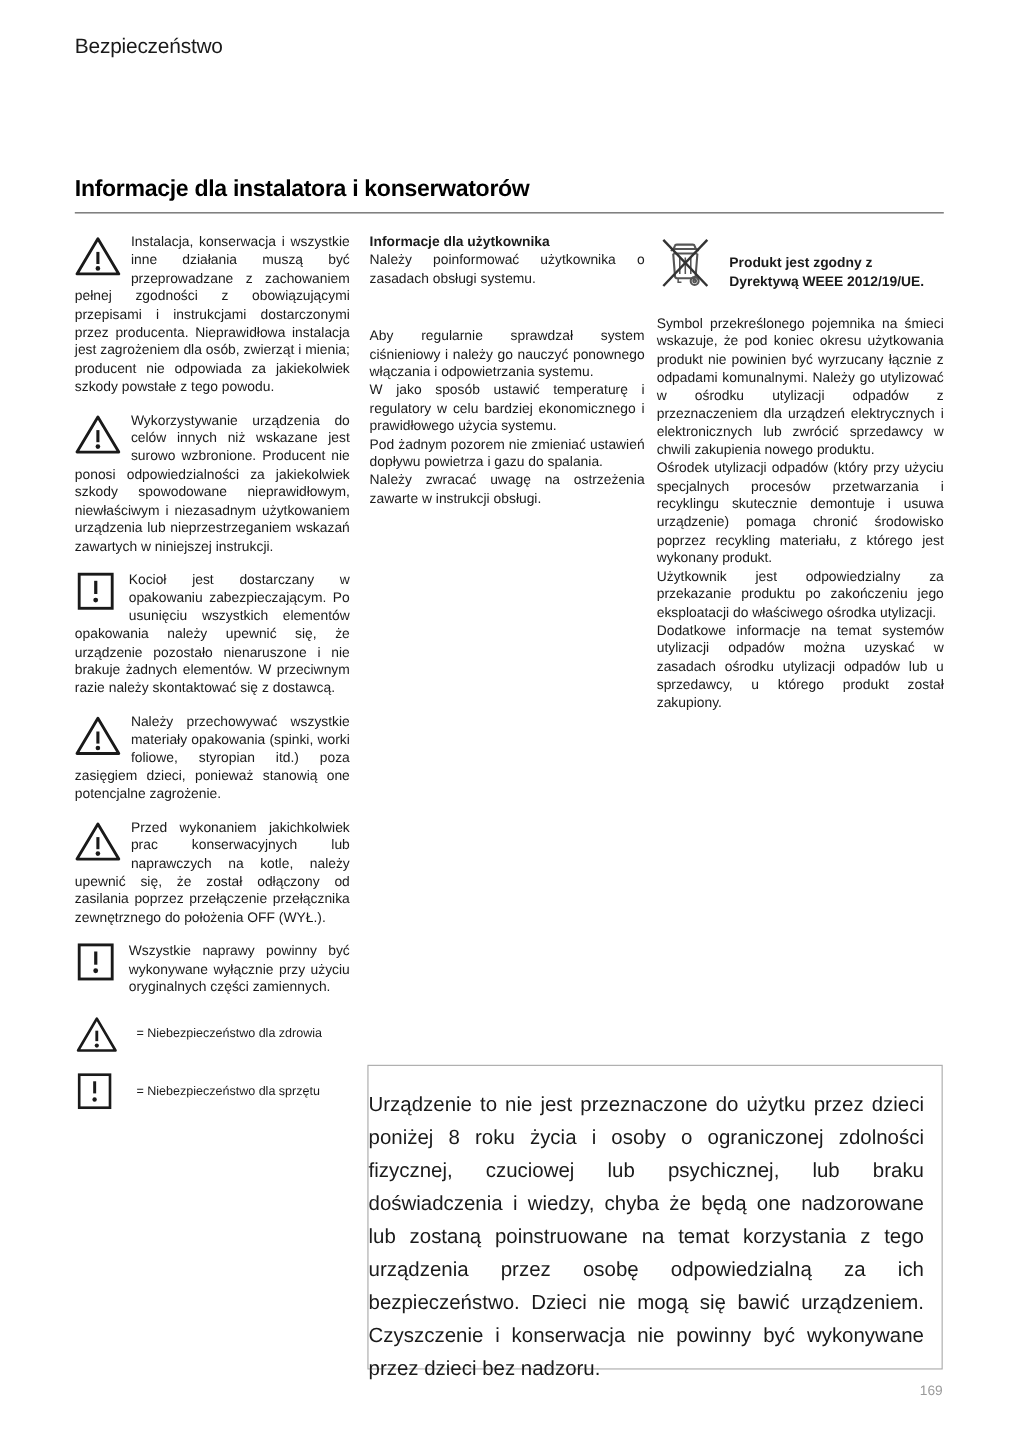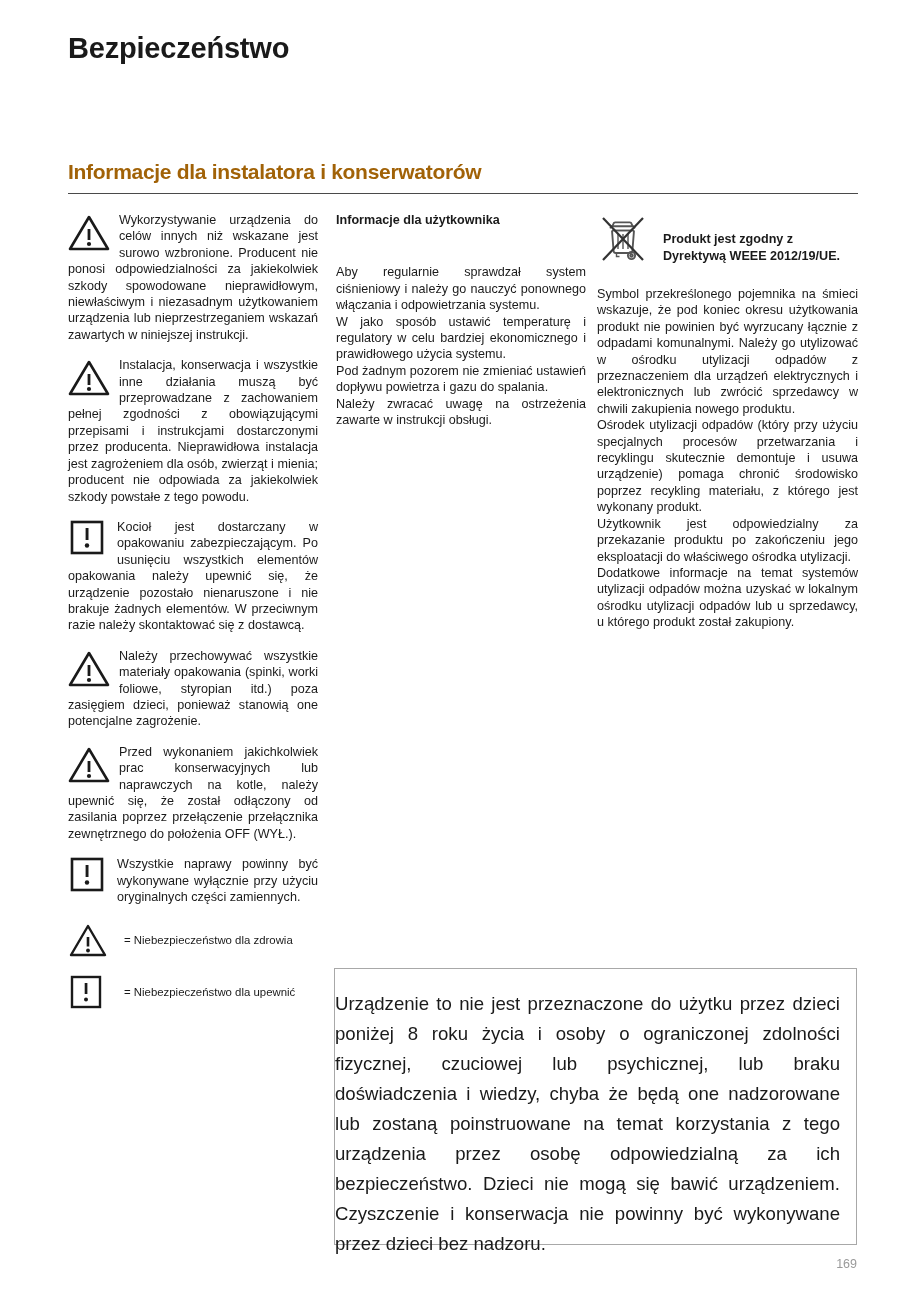--- a/index.html
+++ b/index.html
@@ -17,34 +17,34 @@
     height: 1301px;
     background: #ffffff;
     overflow: hidden;
   }
 
   
   .chapter-title {
     position: absolute;
     left: 68px;
     top: 32px;
-    font-size: 29px;
-    font-weight: bold;
+    font-size: 19px;
+    font-weight: normal;
     letter-spacing: -0.2px;
     color: #1a1a1a;
   }
   .section-title {
     position: absolute;
     left: 68px;
     top: 160px;
     width: 790px;
     font-size: 21px;
     font-weight: bold;
     letter-spacing: -0.3px;
-    color: #a16207;
+    color: #000000;
     padding-bottom: 9px;
     border-bottom: 1.5px solid #4a4a4a;
   }
 
   
   .columns {
     position: absolute;
     left: 68px;
     top: 212px;
     width: 790px;
@@ -164,30 +164,30 @@
   <div class="columns">
 
     <div class="col col-1">
 
       <div class="para body-text">
         <svg class="icon-float" viewBox="0 0 42 38">
           <path d="M21 4 L40 36 L2 36 Z" fill="none" stroke="#1a1a1a" stroke-width="2.6" stroke-linejoin="round"></path>
           <rect x="19.6" y="16" width="2.8" height="11" fill="#1a1a1a"></rect>
           <circle cx="21" cy="31" r="2.1" fill="#1a1a1a"></circle>
         </svg>
+        <span>Instalacja, konserwacja i wszystkie inne działania muszą być przeprowadzane z zachowaniem pełnej zgodności z obowiązującymi przepisami i instrukcjami dostarczonymi przez producenta. Nieprawidłowa instalacja jest zagrożeniem dla osób, zwierząt i mienia; producent nie odpowiada za jakiekolwiek szkody powstałe z tego powodu.</span>
+      </div>
+
+      <div class="para body-text">
+        <svg class="icon-float" viewBox="0 0 42 38">
+          <path d="M21 4 L40 36 L2 36 Z" fill="none" stroke="#1a1a1a" stroke-width="2.6" stroke-linejoin="round"></path>
+          <rect x="19.6" y="16" width="2.8" height="11" fill="#1a1a1a"></rect>
+          <circle cx="21" cy="31" r="2.1" fill="#1a1a1a"></circle>
+        </svg>
         <span>Wykorzystywanie urządzenia do celów innych niż wskazane jest surowo wzbronione. Producent nie ponosi odpowiedzialności za jakiekolwiek szkody spowodowane nieprawidłowym, niewłaściwym i niezasadnym użytkowaniem urządzenia lub nieprzestrzeganiem wskazań zawartych w niniejszej instrukcji.</span>
-      </div>
-
-      <div class="para body-text">
-        <svg class="icon-float" viewBox="0 0 42 38">
-          <path d="M21 4 L40 36 L2 36 Z" fill="none" stroke="#1a1a1a" stroke-width="2.6" stroke-linejoin="round"></path>
-          <rect x="19.6" y="16" width="2.8" height="11" fill="#1a1a1a"></rect>
-          <circle cx="21" cy="31" r="2.1" fill="#1a1a1a"></circle>
-        </svg>
-        <span>Instalacja, konserwacja i wszystkie inne działania muszą być przeprowadzane z zachowaniem pełnej zgodności z obowiązującymi przepisami i instrukcjami dostarczonymi przez producenta. Nieprawidłowa instalacja jest zagrożeniem dla osób, zwierząt i mienia; producent nie odpowiada za jakiekolwiek szkody powstałe z tego powodu.</span>
       </div>
 
       <div class="para body-text">
         <svg class="icon-float sq" viewBox="0 0 40 36">
           <rect x="4" y="2" width="30" height="31" fill="none" stroke="#1a1a1a" stroke-width="2.6"></rect>
           <rect x="17.6" y="8" width="2.9" height="12" fill="#1a1a1a"></rect>
           <circle cx="19" cy="25.5" r="2.2" fill="#1a1a1a"></circle>
         </svg>
         <span>Kocioł jest dostarczany w opakowaniu zabezpieczającym. Po usunięciu wszystkich elementów opakowania należy upewnić się, że urządzenie pozostało nienaruszone i nie brakuje żadnych elementów. W przeciwnym razie należy skontaktować się z dostawcą.</span>
       </div>
@@ -227,28 +227,29 @@
         </svg>
         <span class="lg-text">= Niebezpieczeństwo dla zdrowia</span>
       </div>
 
       <div class="legend-row">
         <svg class="lg-icon" viewBox="0 0 40 34">
           <rect x="4" y="2" width="28" height="30" fill="none" stroke="#1a1a1a" stroke-width="2.4"></rect>
           <rect x="16.7" y="8" width="2.7" height="11" fill="#1a1a1a"></rect>
           <circle cx="18" cy="24.5" r="2" fill="#1a1a1a"></circle>
         </svg>
-        <span class="lg-text">= Niebezpieczeństwo dla upewnić</span>
+        <span class="lg-text">= Niebezpieczeństwo dla sprzętu</span>
       </div>
 
     </div>
 
     <div class="col col-2">
 
       <div class="subhead">Informacje dla użytkownika</div>
+      <div class="body-text tight">Należy poinformować użytkownika o zasadach obsługi systemu.</div>
 
       <div class="gap-md"></div>
 
 
       <div class="gap-md"></div>
 
       <div class="body-text tight">Aby regularnie sprawdzał system ciśnieniowy i należy go nauczyć ponownego włączania i odpowietrzania systemu.</div>
       <div class="body-text tight">W jako sposób ustawić temperaturę i regulatory w celu bardziej ekonomicznego i prawidłowego użycia systemu.</div>
       <div class="body-text tight">Pod żadnym pozorem nie zmieniać ustawień dopływu powietrza i gazu do spalania.</div>
       <div class="body-text tight">Należy zwracać uwagę na ostrzeżenia zawarte w instrukcji obsługi.</div>
@@ -273,21 +274,21 @@
             <line x1="6" y1="4" x2="46" y2="46"></line>
             <line x1="46" y1="4" x2="6" y2="46"></line>
           </g>
         </svg>
         <div class="weee-text">Produkt jest zgodny z Dyrektywą WEEE 2012/19/UE.</div>
       </div>
 
       <div class="body-text tight">Symbol przekreślonego pojemnika na śmieci wskazuje, że pod koniec okresu użytkowania produkt nie powinien być wyrzucany łącznie z odpadami komunalnymi. Należy go utylizować w ośrodku utylizacji odpadów z przeznaczeniem dla urządzeń elektrycznych i elektronicznych lub zwrócić sprzedawcy w chwili zakupienia nowego produktu.</div>
       <div class="body-text tight">Ośrodek utylizacji odpadów (który przy użyciu specjalnych procesów przetwarzania i recyklingu skutecznie demontuje i usuwa urządzenie) pomaga chronić środowisko poprzez recykling materiału, z którego jest wykonany produkt.</div>
       <div class="body-text tight">Użytkownik jest odpowiedzialny za przekazanie  produktu po zakończeniu jego eksploatacji do właściwego ośrodka utylizacji.</div>
-      <div class="body-text tight">Dodatkowe informacje na temat systemów utylizacji odpadów można uzyskać w lokalnym ośrodku utylizacji odpadów lub u sprzedawcy, u którego produkt został zakupiony.</div>
+      <div class="body-text tight">Dodatkowe informacje na temat systemów utylizacji odpadów można uzyskać w zasadach ośrodku utylizacji odpadów lub u sprzedawcy, u którego produkt został zakupiony.</div>
 
     </div>
 
   </div>
 
   <div class="callout">
     <div class="callout-text">Urządzenie to nie jest przeznaczone do użytku przez dzieci poniżej 8 roku życia i osoby o ograniczonej zdolności fizycznej, czuciowej lub psychicznej, lub braku doświadczenia i wiedzy, chyba że będą one nadzorowane lub zostaną poinstruowane na temat korzystania z tego urządzenia przez osobę odpowiedzialną za ich bezpieczeństwo. Dzieci nie mogą się bawić urządzeniem. Czyszczenie i konserwacja nie powinny być wykonywane przez dzieci bez nadzoru.</div>
   </div>
 
   <div class="page-number">169</div>

